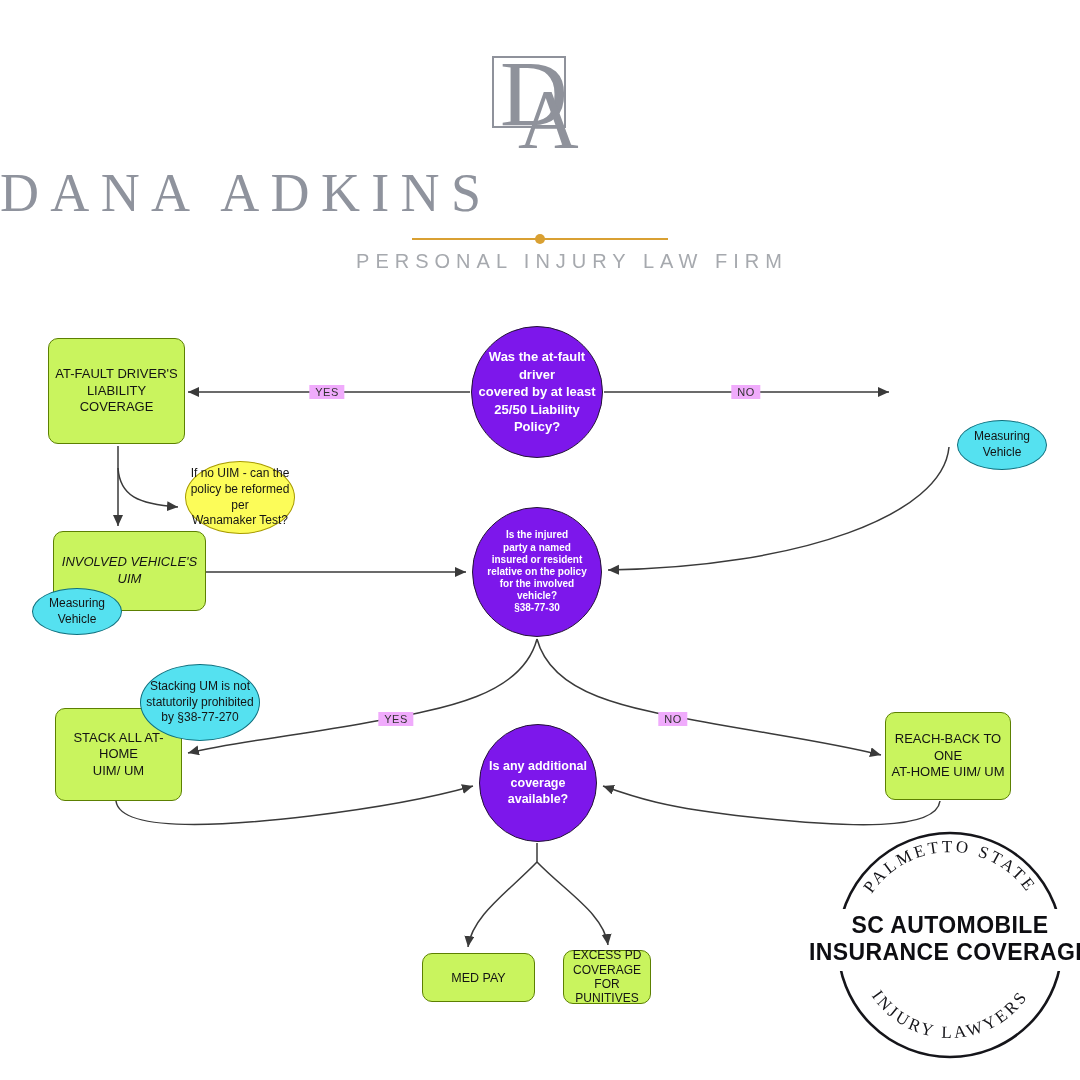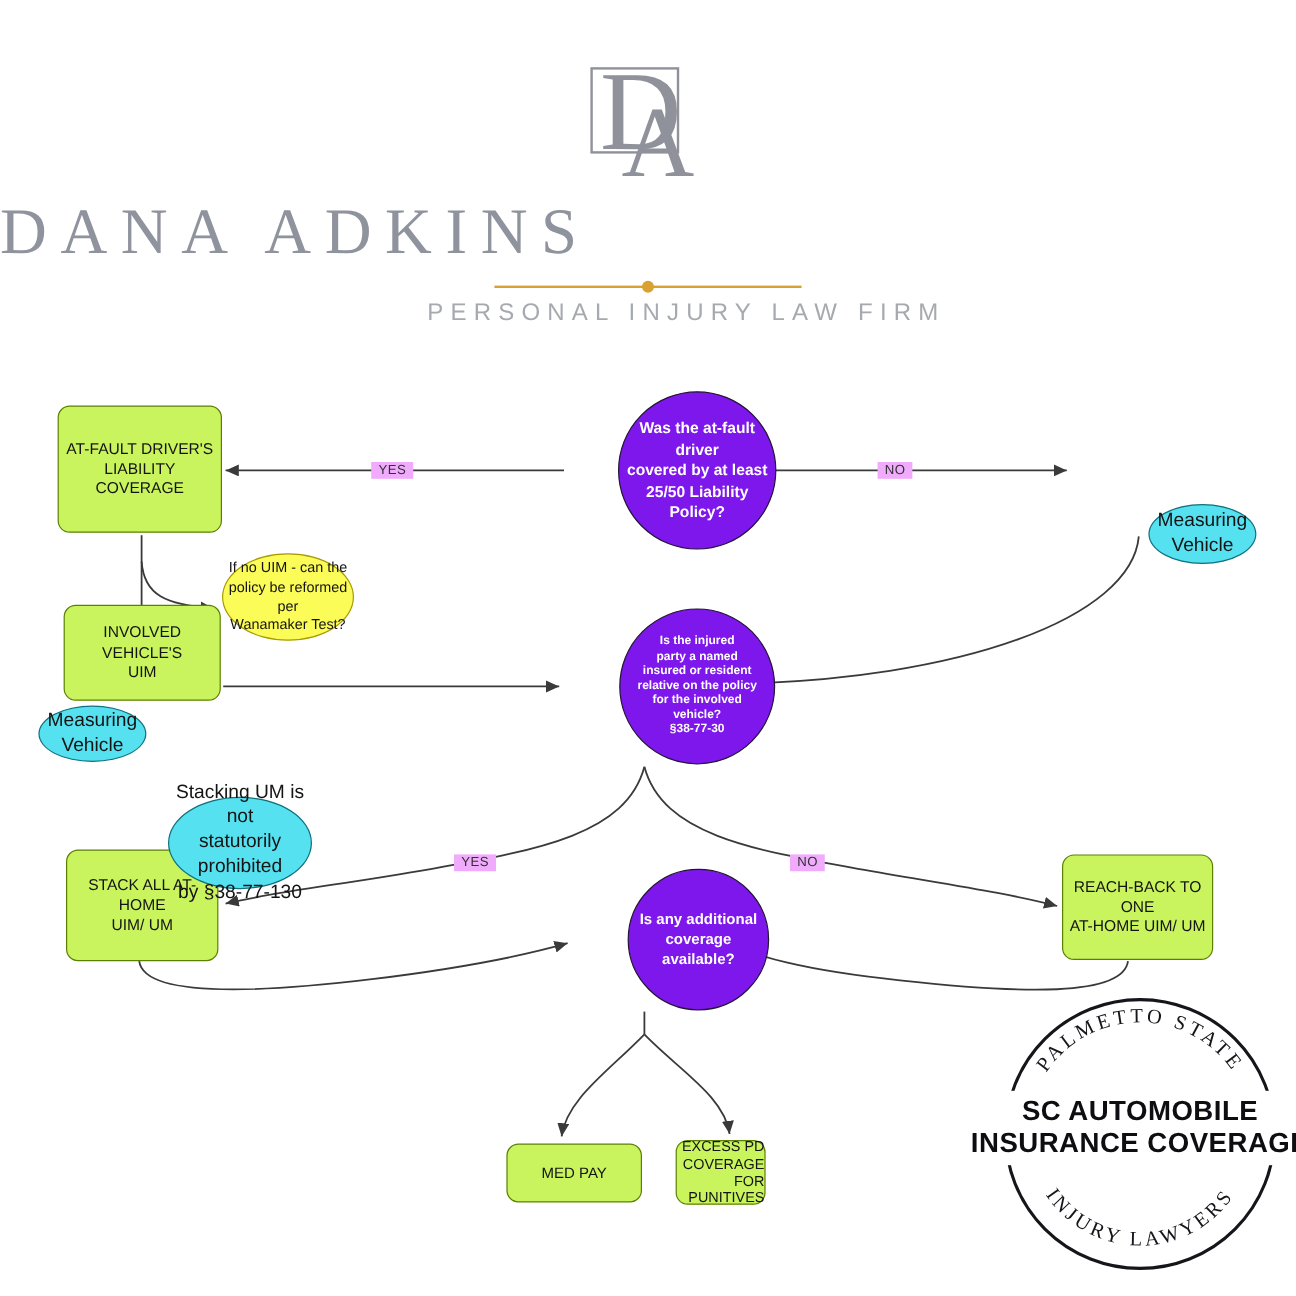--- a/index.html
+++ b/index.html
@@ -21,25 +21,25 @@
   .divider .dot { position: absolute; left: 123px; top: -4px; width: 10px; height: 10px; border-radius: 50%; background: #d9a032; }
   .tagline { position: absolute; left: 0; top: 250px; width: 1080px; text-align: center;
     font-size: 20px; color: #a6a9ae; letter-spacing: 0.30em; font-weight: 400; margin-left: 32px; }
 
   
   .node { position: absolute; display: flex; align-items: center; justify-content: center;
     text-align: center; white-space: pre-line; z-index: 2; }
   .gbox { background: #c9f45e; border: 1.6px solid #5c8001; border-radius: 10px;
     color: #141414; font-size: 13px; line-height: 1.28; }
   .pcircle { background: #7d17eb; border: 1.6px solid #241436; border-radius: 50%;
-    color: #ffffff; font-weight: bold; margin-left: 44px; }
+    color: #ffffff; font-weight: bold; }
   .yellip { background: #fcfc59; border: 1.6px solid #a89b00; border-radius: 50%;
     color: #141414; font-size: 12px; line-height: 1.3; z-index: 3; }
   .cynellip { background: #55e1f0; border: 1.6px solid #10707e; border-radius: 50%;
-    color: #141414; font-size: 16px; line-height: 1.3; z-index: 3; }
+    color: #141414; font-size: 12px; line-height: 1.3; z-index: 3; }
 
   .edge-label { position: absolute; transform: translate(-50%, -50%); z-index: 4;
     background: #f0abfc; padding: 1px 6px; font-size: 11px; color: #303030; letter-spacing: 0.04em; }
 
   svg.wires { position: absolute; left: 0; top: 0; width: 1080px; height: 1080px; z-index: 1; }
 
   
   .arc-text { font-family: "Liberation Serif", serif; font-size: 17px; letter-spacing: 3px; fill: #15151a; }
   .badge-title { font-family: "Liberation Sans", sans-serif; font-weight: bold; font-size: 23px;
     letter-spacing: 0.4px; fill: #0e0e12; }
@@ -119,40 +119,40 @@
 insured or resident
 relative on the policy
 for the involved
 vehicle?
 §38-77-30</div>
   <div class="node pcircle" style="left:479px; top:724px; width:118px; height:118px; font-size:12.5px; line-height:1.35;">Is any additional
 coverage available?</div>
 
   <div class="node gbox" style="left:48px; top:338px; width:137px; height:106px;">AT-FAULT DRIVER'S
 LIABILITY COVERAGE</div>
-  <div class="node gbox" style="left:53px; top:504px; width:131px; height:80px;">INVOLVED VEHICLE'S
+  <div class="node gbox" style="left:53px; top:531px; width:153px; height:80px;font-style:italic;">INVOLVED VEHICLE'S
 UIM</div>
   <div class="node gbox" style="left:55px; top:708px; width:127px; height:93px;">STACK ALL AT-HOME
 UIM/ UM</div>
   <div class="node gbox" style="left:885px; top:712px; width:126px; height:88px;">REACH-BACK TO ONE
 AT-HOME UIM/ UM</div>
   <div class="node gbox" style="left:422px; top:953px; width:113px; height:49px; font-size:12.5px;">MED PAY</div>
-  <div class="node gbox" style="left:563px; top:950px; width:75px; height:54px; font-size:12px; line-height:1.2;text-align:right;">EXCESS PD
+  <div class="node gbox" style="left:563px; top:950px; width:88px; height:54px; font-size:12px; line-height:1.2;">EXCESS PD
 COVERAGE FOR
 PUNITIVES</div>
 
   <div class="node yellip" style="left:185px; top:461px; width:110px; height:73px;">If no UIM - can the
 policy be reformed per
 Wanamaker Test?</div>
   <div class="node cynellip" style="left:957px; top:420px; width:90px; height:50px;">Measuring
 Vehicle</div>
   <div class="node cynellip" style="left:32px; top:588px; width:90px; height:47px;">Measuring
 Vehicle</div>
   <div class="node cynellip" style="left:140px; top:664px; width:120px; height:77px;">Stacking UM is not
 statutorily prohibited
-by §38-77-130</div>
+by §38-77-270</div>
 
   <span class="edge-label" style="left:327px; top:392px;">YES</span>
   <span class="edge-label" style="left:746px; top:392px;">NO</span>
   <span class="edge-label" style="left:396px; top:719px;">YES</span>
   <span class="edge-label" style="left:673px; top:719px;">NO</span>
 
 </div>
 
 </body></html>

